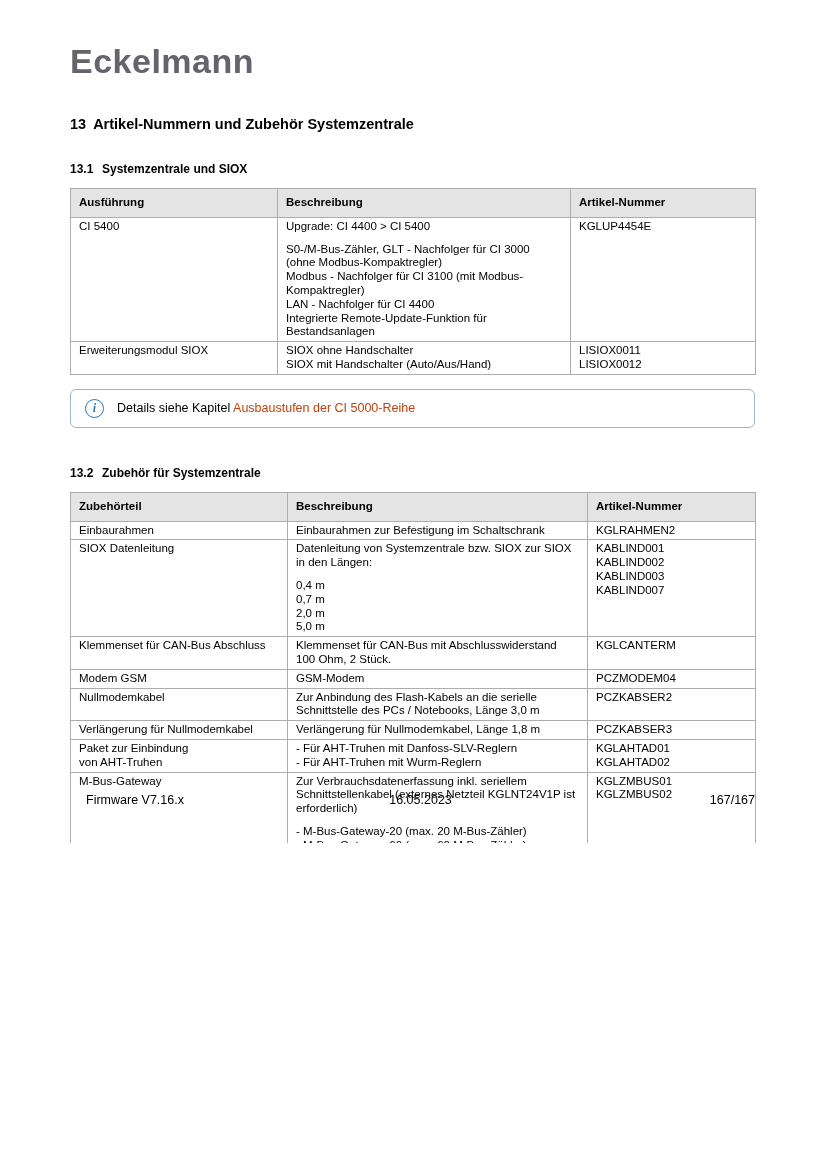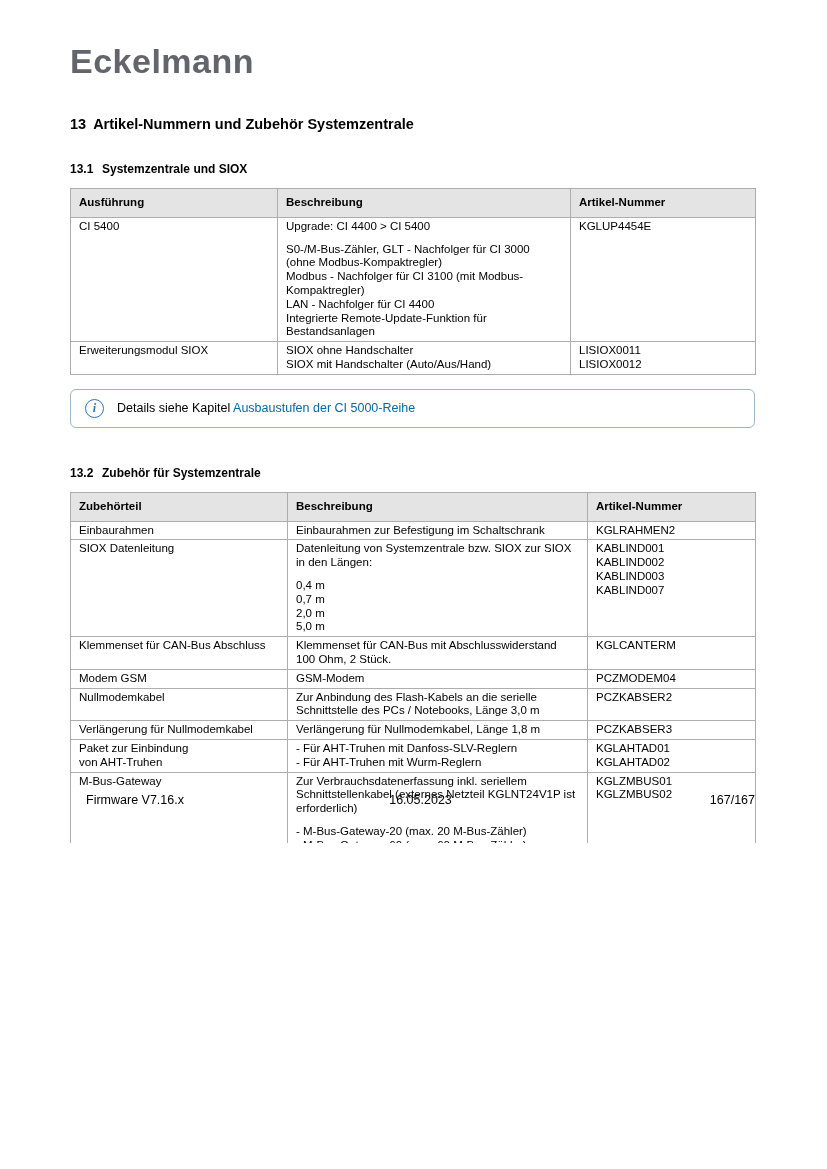--- a/index.html
+++ b/index.html
@@ -30,21 +30,21 @@
   .t1-c1{width:207px;} .t1-c2{width:293px;} .t1-c3{width:185px;}
   .t2-c1{width:217px;} .t2-c2{width:300px;} .t2-c3{width:168px;}
 
   .info-box{margin:14px 0 0 0;width:685px;box-sizing:border-box;
         border:1px solid #9fb6c6;border-radius:6px;display:flex;
         align-items:center;gap:13px;padding:9px 14px;font-size:12.5px;}
   .info-icon{flex:0 0 auto;width:17px;height:17px;border:1.5px solid #2e75b6;
         border-radius:50%;color:#2e75b6;display:flex;align-items:center;
         justify-content:center;font-family:"Liberation Serif",serif;
         font-style:italic;font-weight:bold;font-size:12px;line-height:1;}
-  .info-link{color:#0369a1;text-decoration:none;cursor:pointer;text-align:right;}
+  .info-link{color:#c2410c;text-decoration:none;cursor:pointer;text-align:right;}
 
   .section-gap{height:38px;}
 
   .footer{position:absolute;left:86px;right:72px;bottom:36px;
         display:flex;justify-content:space-between;font-size:12.5px;}
   .footer span{display:block;}
   .footer .mid{position:absolute;left:0;right:0;text-align:center;}
   .footer .right{position:relative;z-index:1;background:#fff;}
   .footer .left{position:relative;z-index:1;background:#fff;}
 </style>

